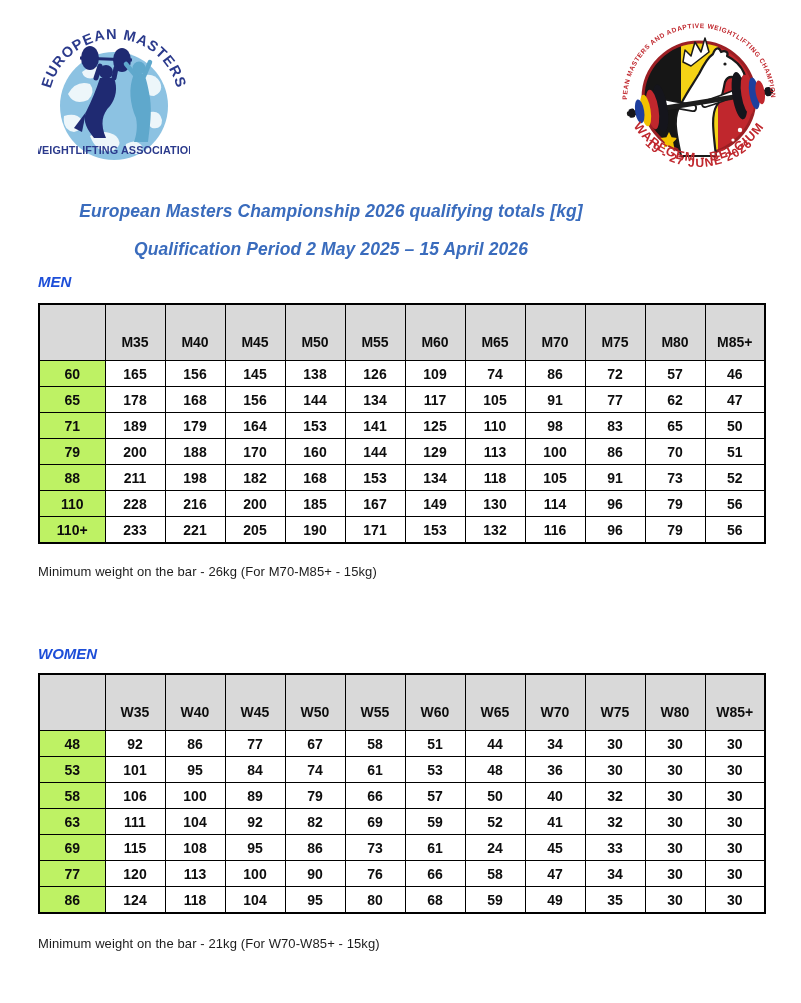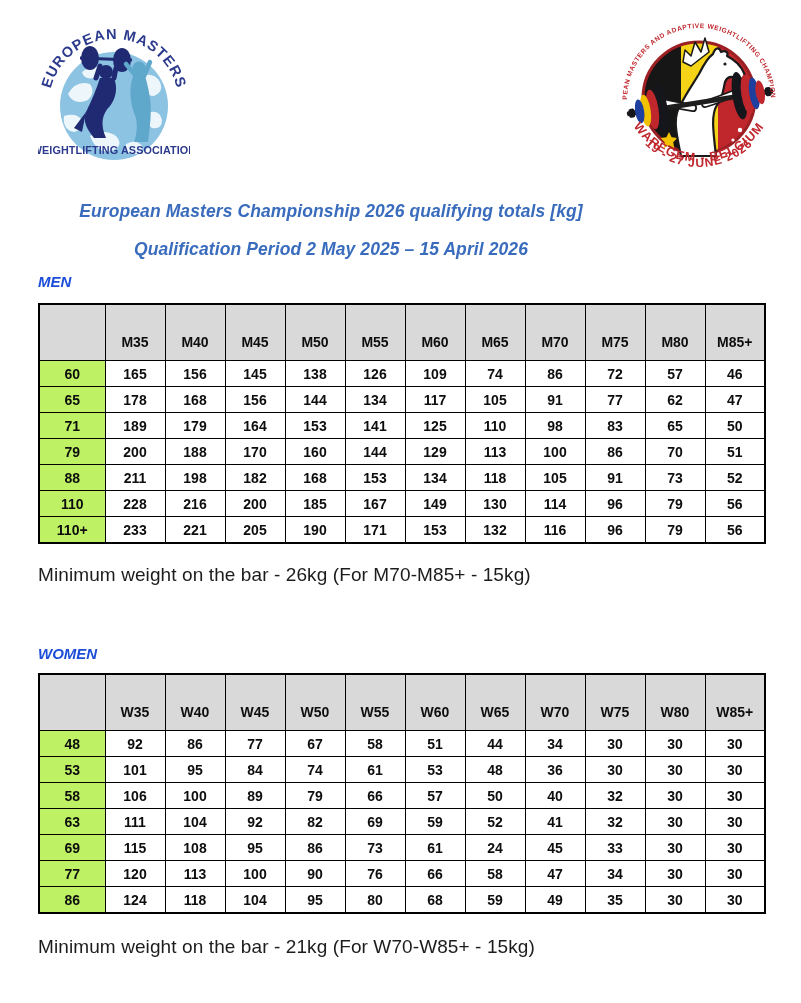--- a/index.html
+++ b/index.html
@@ -38,21 +38,21 @@
     height:45px;background:#d9d9d9;vertical-align:bottom;
     padding-bottom:10px;font-weight:700;
   }
   table.qual-table tbody th{
     background:#bef264;font-weight:700;height:25px;vertical-align:middle;
   }
   table.qual-table tbody td{
     background:#ffffff;font-weight:700;height:25px;vertical-align:middle;
   }
   .footnote{
-    position:absolute;left:38px;font-size:19px;color:#1c1c1c;
+    position:absolute;left:38px;font-size:13px;color:#1c1c1c;
     font-weight:400;letter-spacing:0.1px;
   }
   #men-footnote{top:564px;}
   #women-footnote{top:926px;margin-top:10px;}
 </style>
 </head>
 <body>
 
 <div class="page">
 

